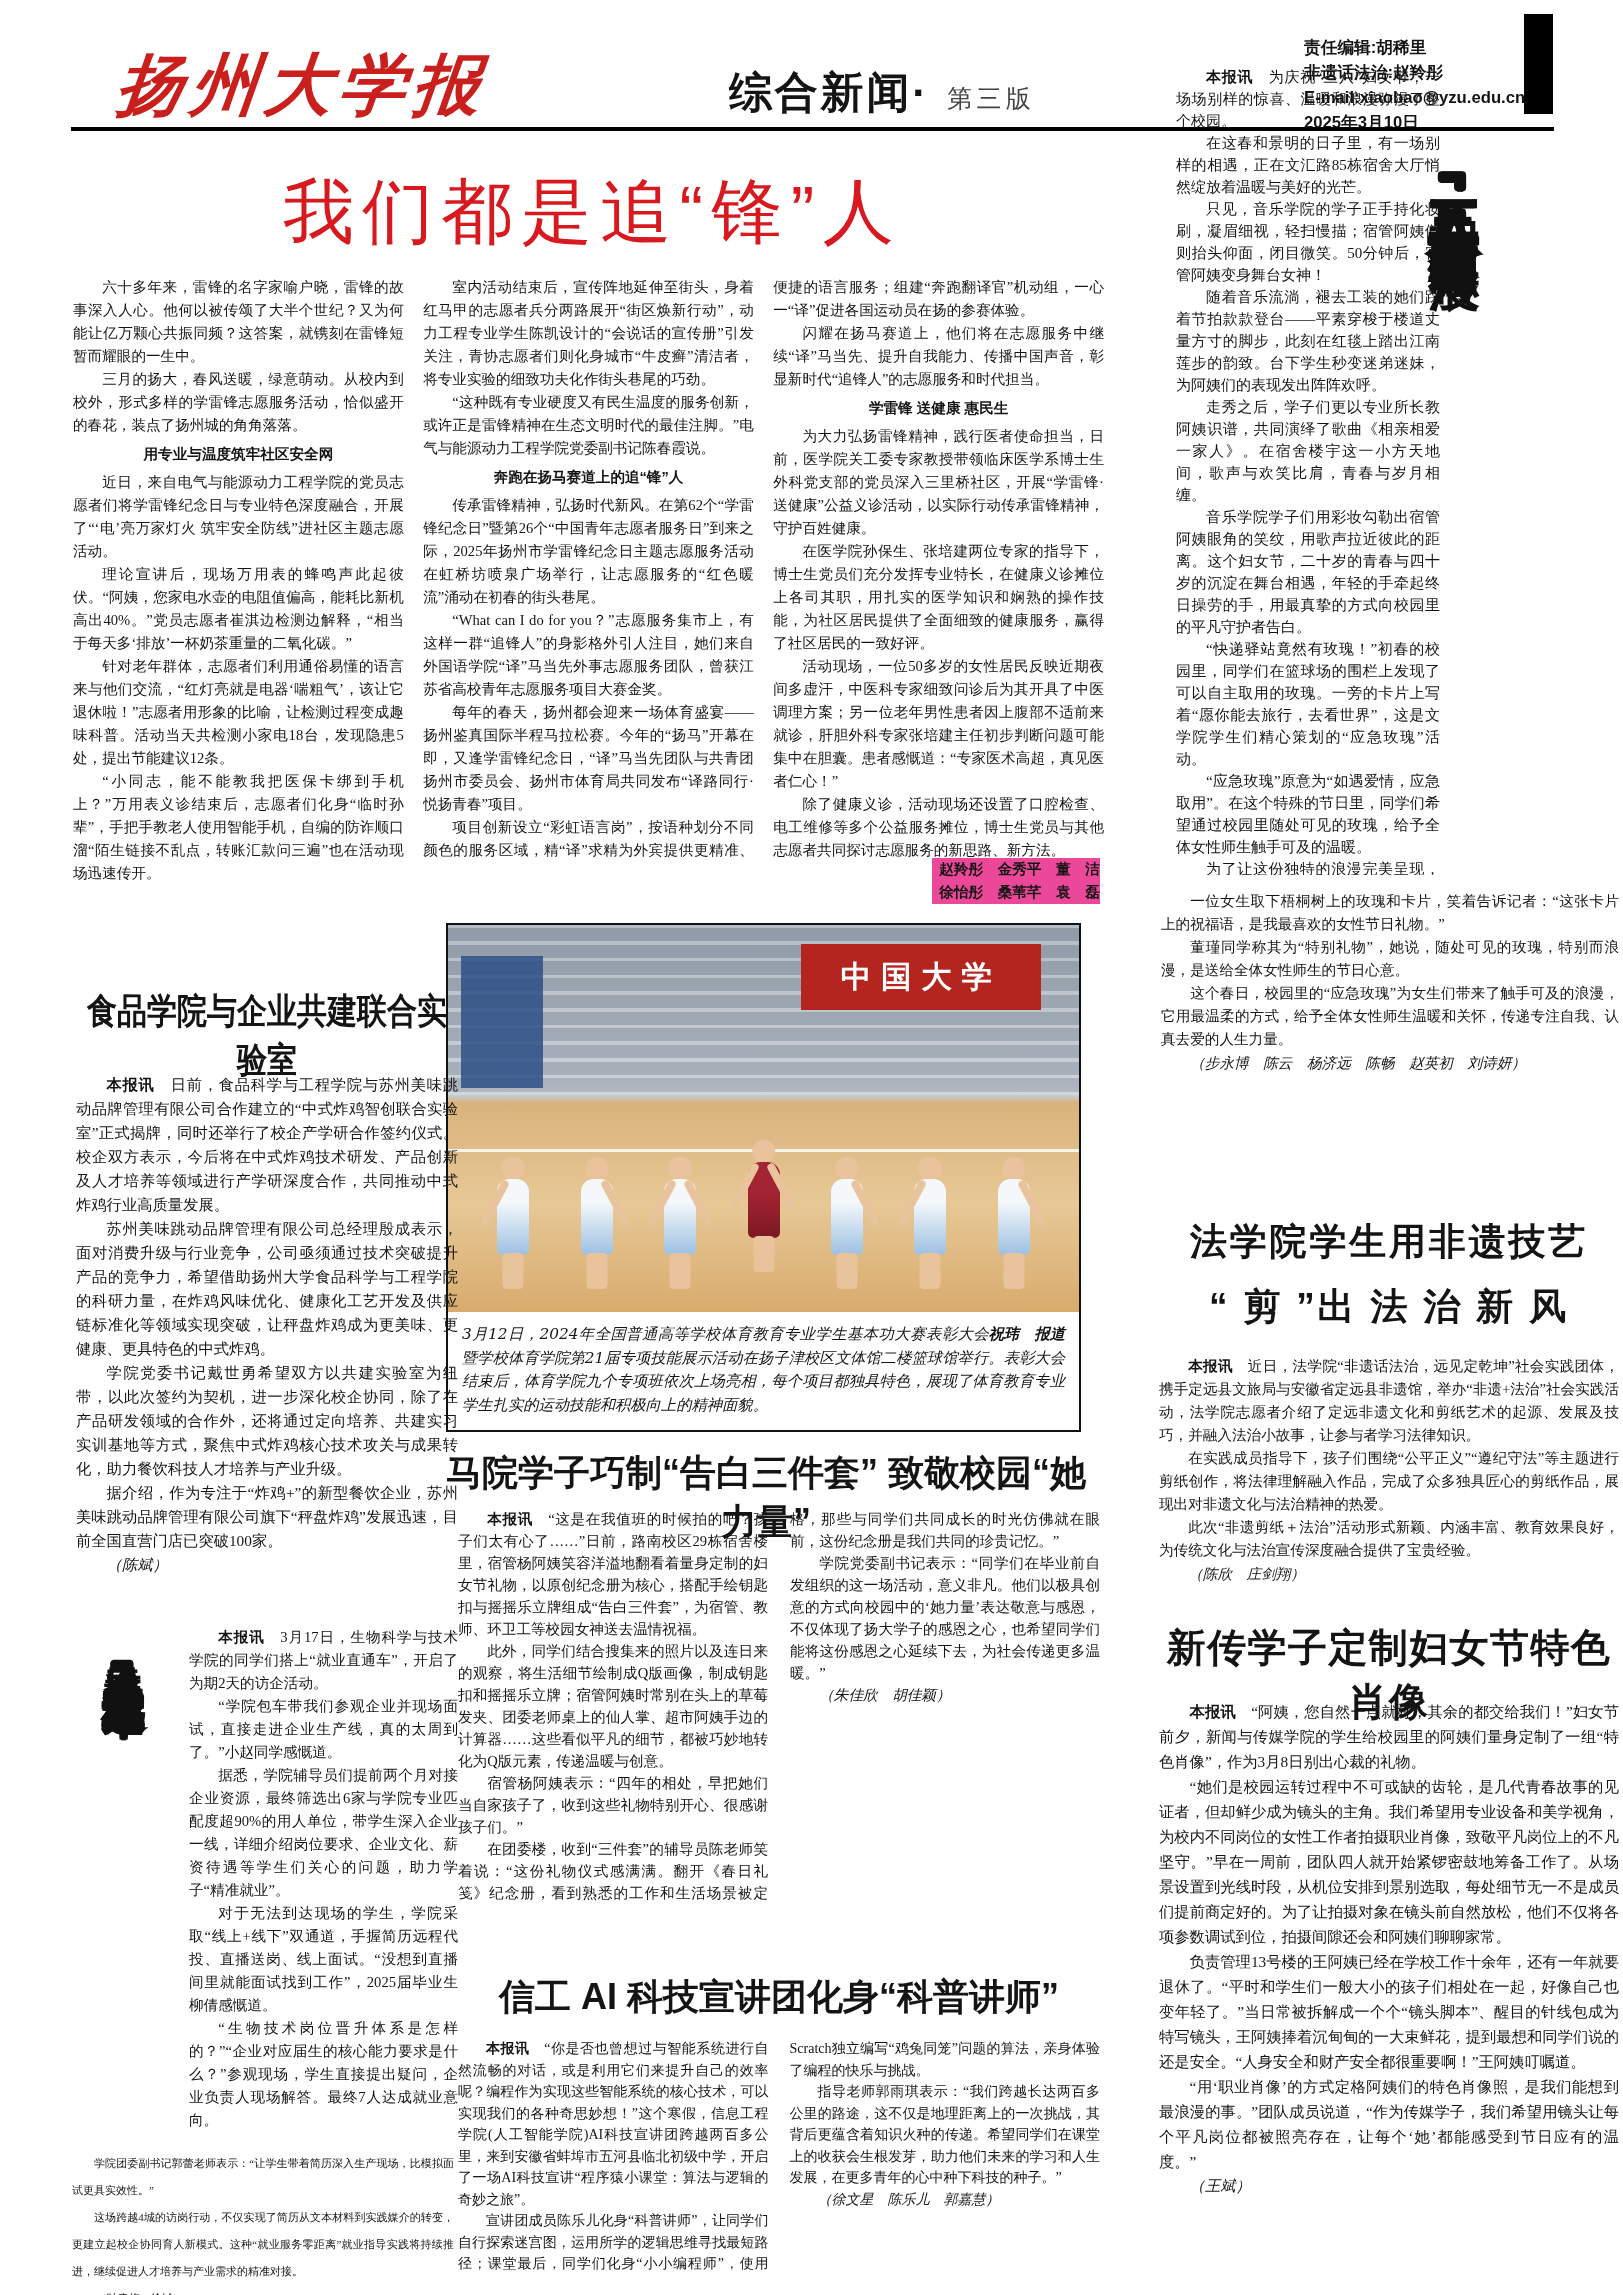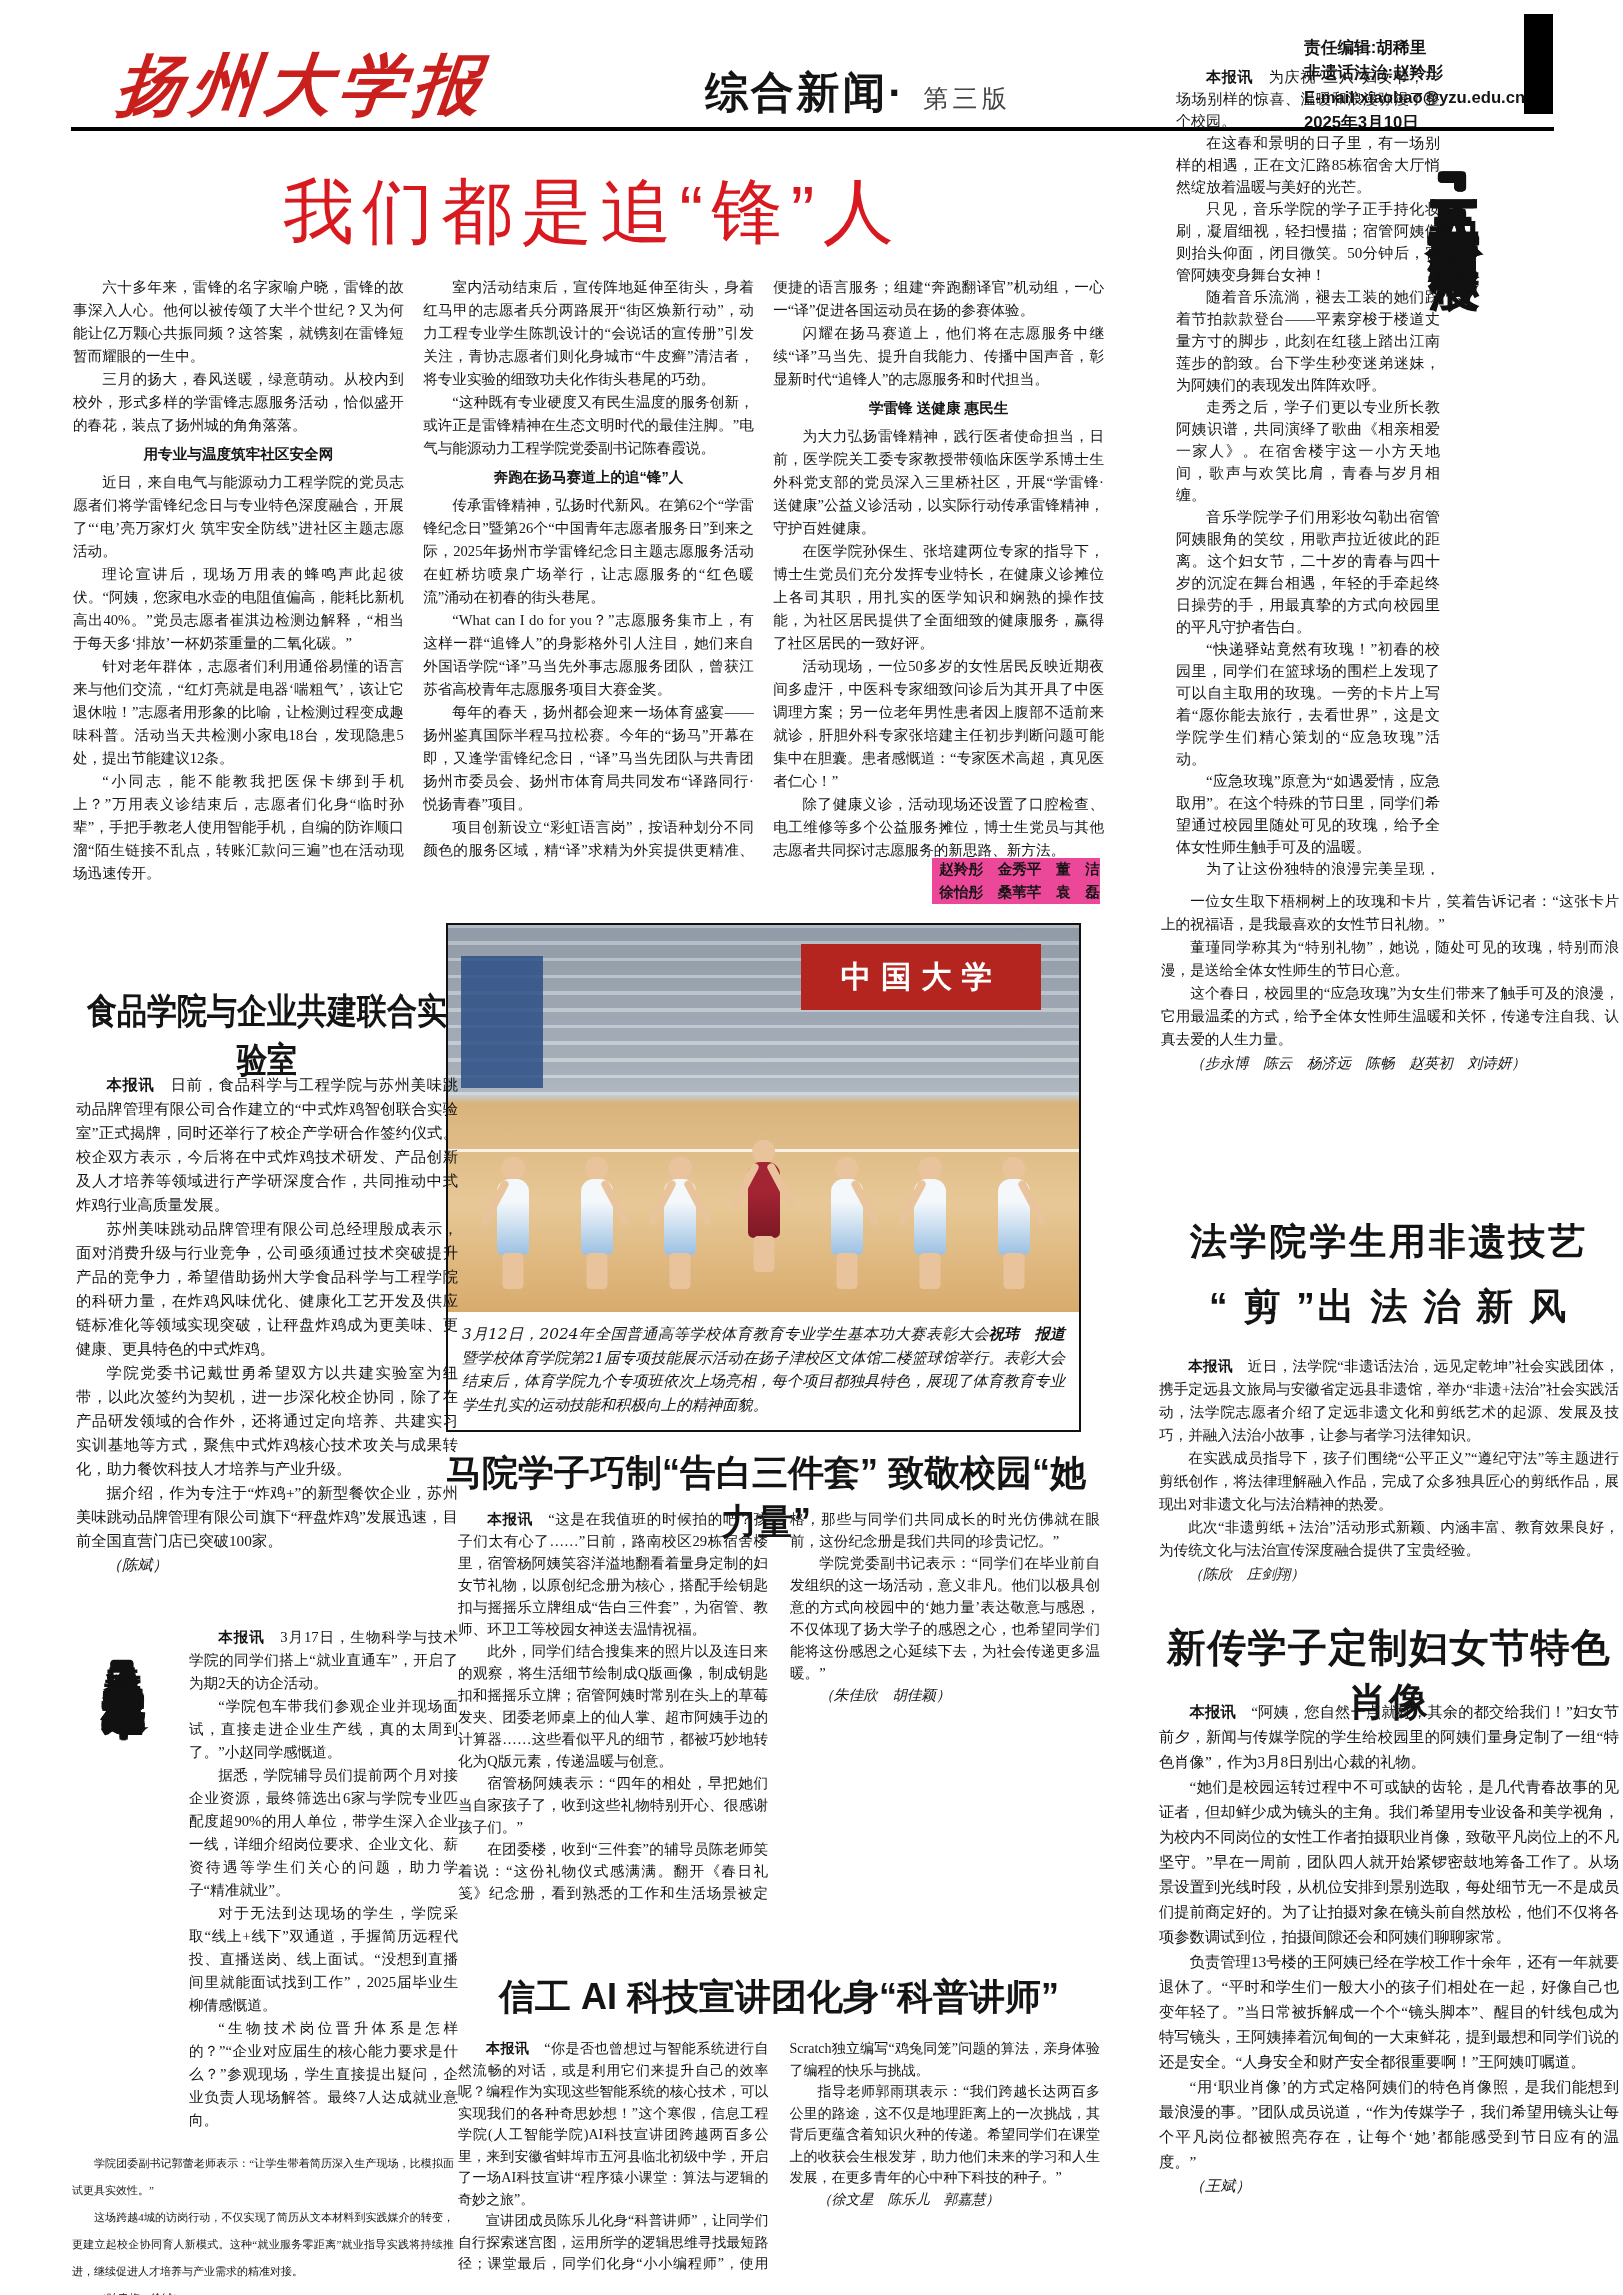--- a/index.html
+++ b/index.html
@@ -2,21 +2,21 @@
 <html style="font-size:11px"><head>
 <meta charset="utf-8">
 <style>
   html,body{margin:0;padding:0;background:#e8e8e8;}
   .page{position:relative;width:1624px;height:2295px;background:#ffffff;overflow:hidden;
         font-family:"Liberation Serif","DejaVu Serif",serif;color:#141414;}
   
   .masthead{position:absolute;left:117px;top:40px;font-size:67px;font-weight:bold;font-style:italic;
             color:#c9201d;letter-spacing:7px;transform:skewX(-6deg);
             font-family:"DejaVu Serif","Liberation Serif",serif;}
-  .section-line{position:absolute;left:705px;top:64px;white-space:nowrap;}
+  .section-line{position:absolute;left:729px;top:64px;white-space:nowrap;}
   .section-title{font-size:43px;font-weight:bold;font-family:"Liberation Sans","DejaVu Sans",sans-serif;letter-spacing:2.8px;}
   .page-no{font-size:25px;color:#444;margin-left:18px;font-family:"Liberation Sans",sans-serif;letter-spacing:4.2px;}
   .editor-box{position:absolute;left:1304px;top:35px;font-size:16.7px;line-height:25px;font-weight:bold;
               font-family:"Liberation Sans","DejaVu Sans",sans-serif;}
   .corner-bar{position:absolute;left:1524px;top:14px;width:29px;height:100px;background:#000;}
   .head-rule{position:absolute;left:71px;top:127px;width:1483px;height:4.2px;background:#000;}
   
   .art p{margin:0;text-indent:2em;text-align:justify;}
   .bx{font-family:"Liberation Sans","DejaVu Sans",sans-serif;font-weight:bold;}
   .sub{font-family:"Liberation Sans","DejaVu Sans",sans-serif;font-weight:bold;text-align:center !important;

